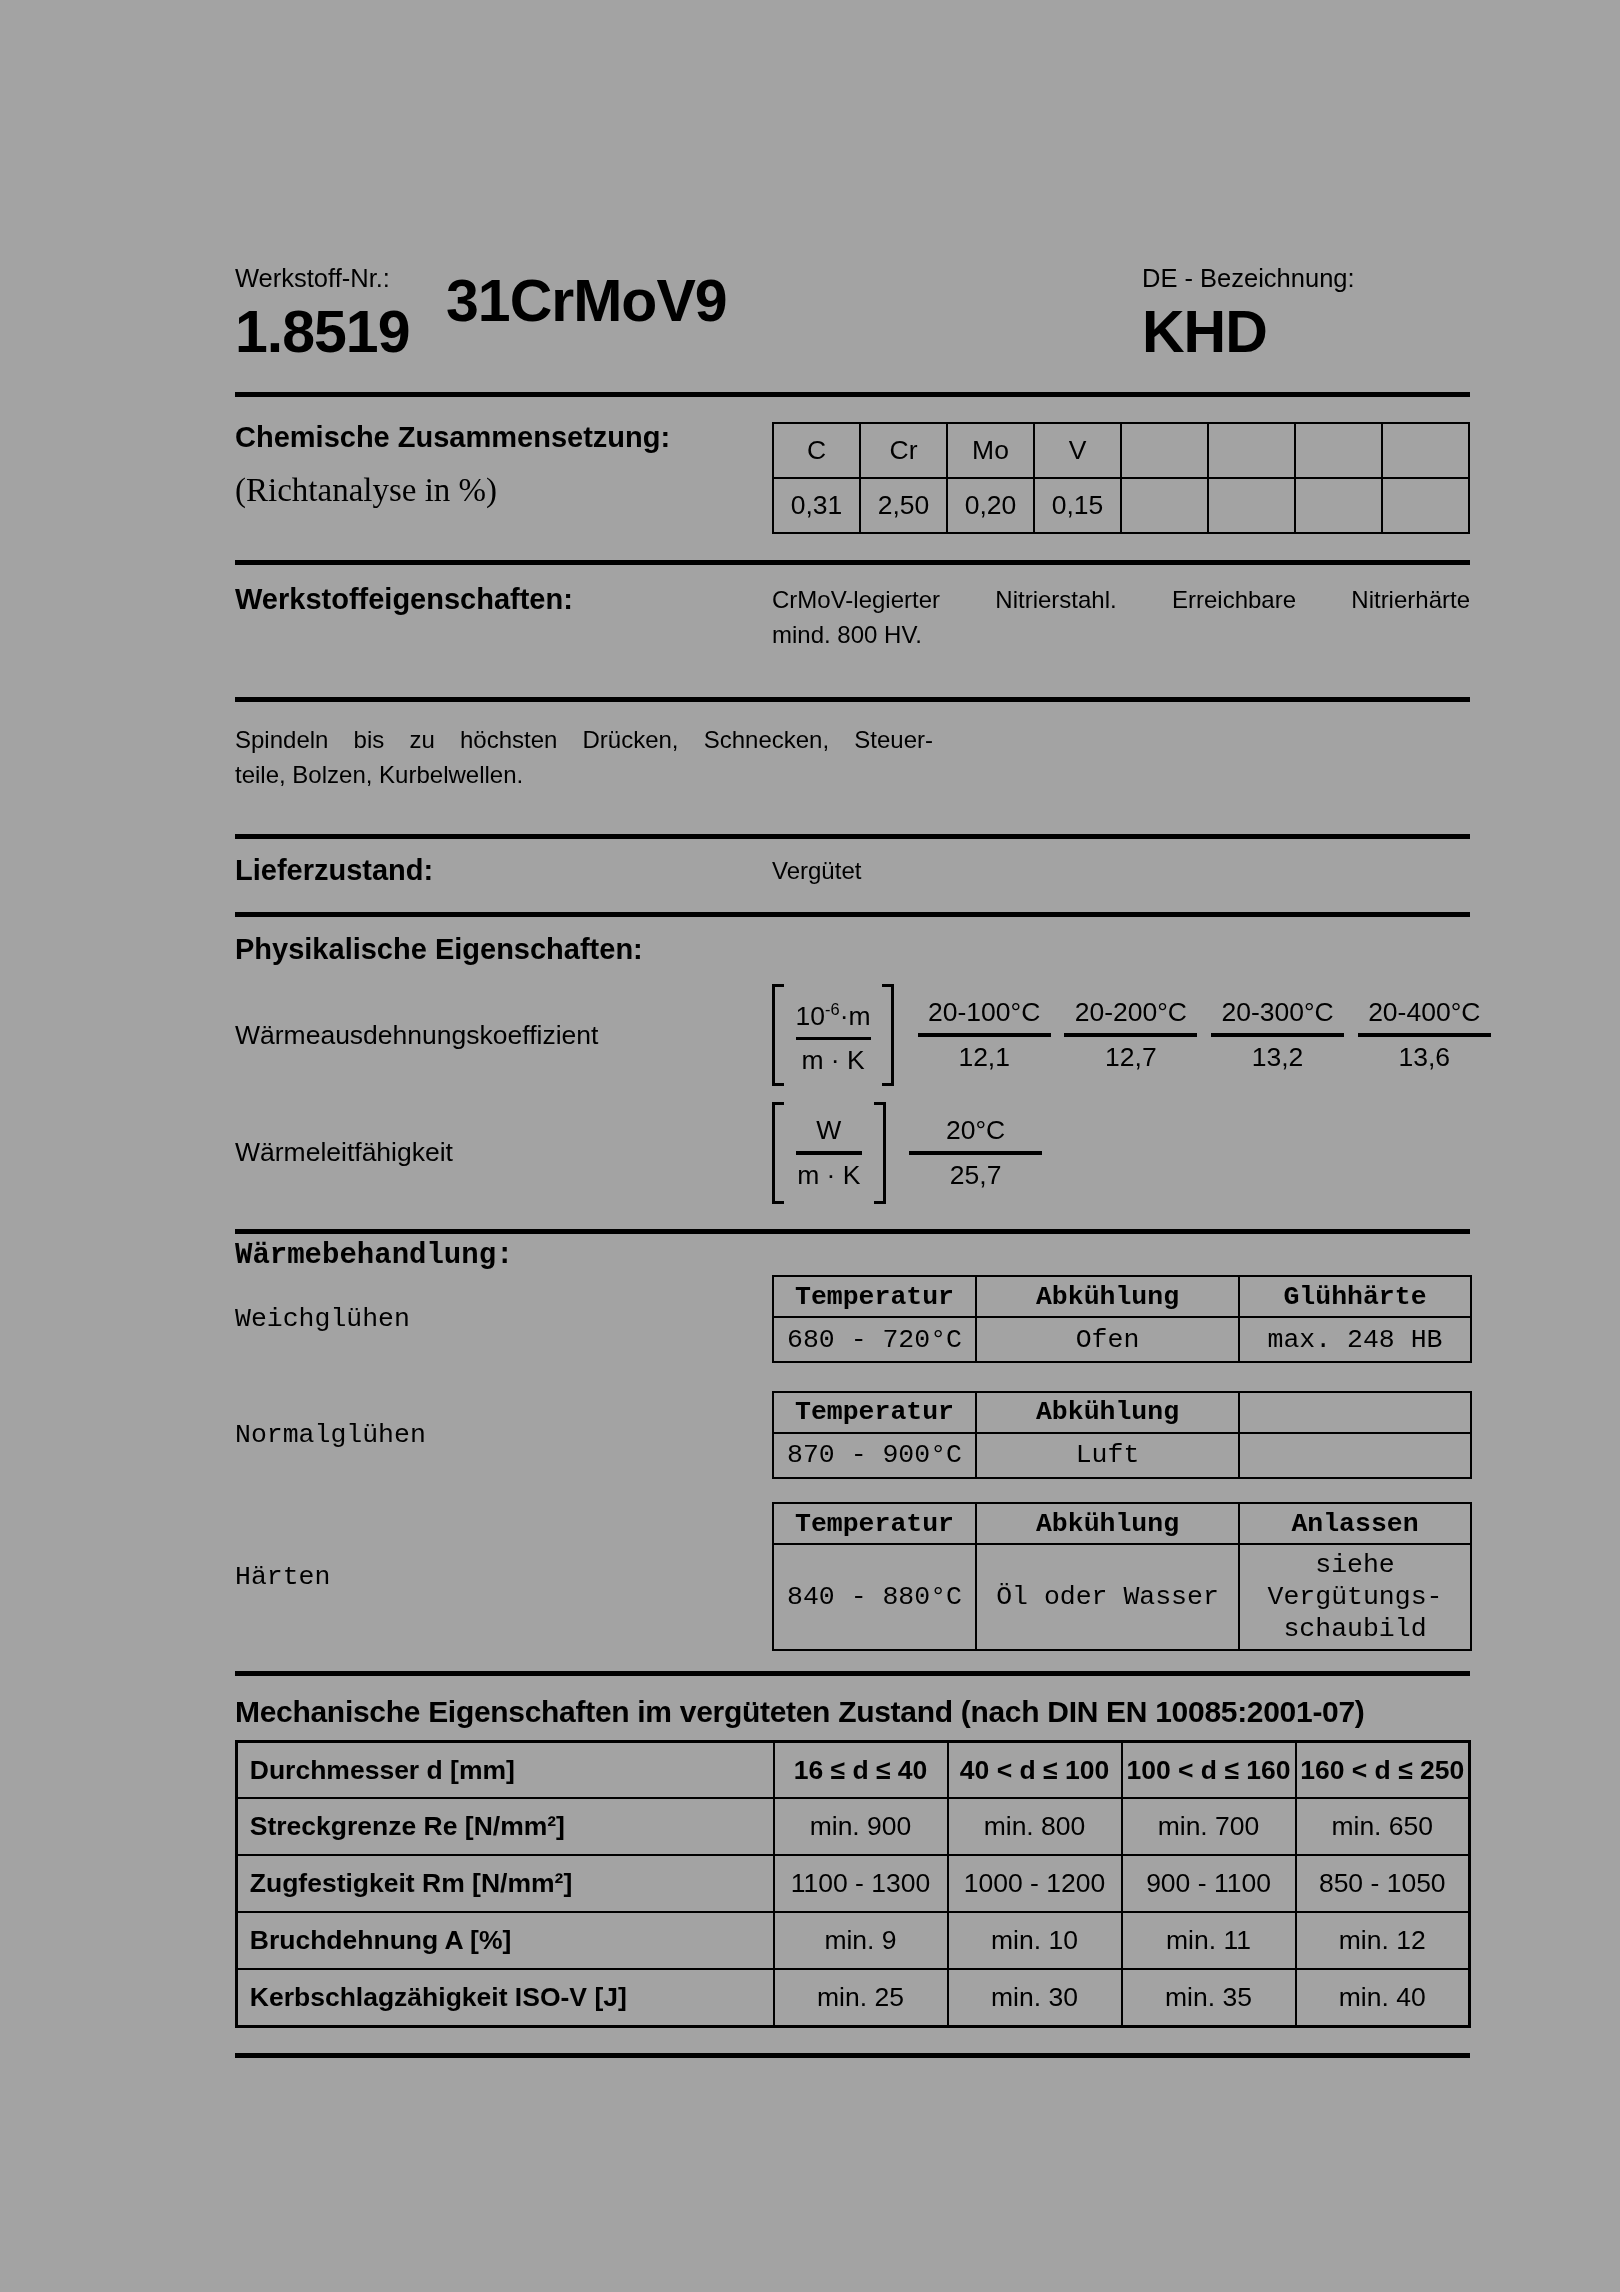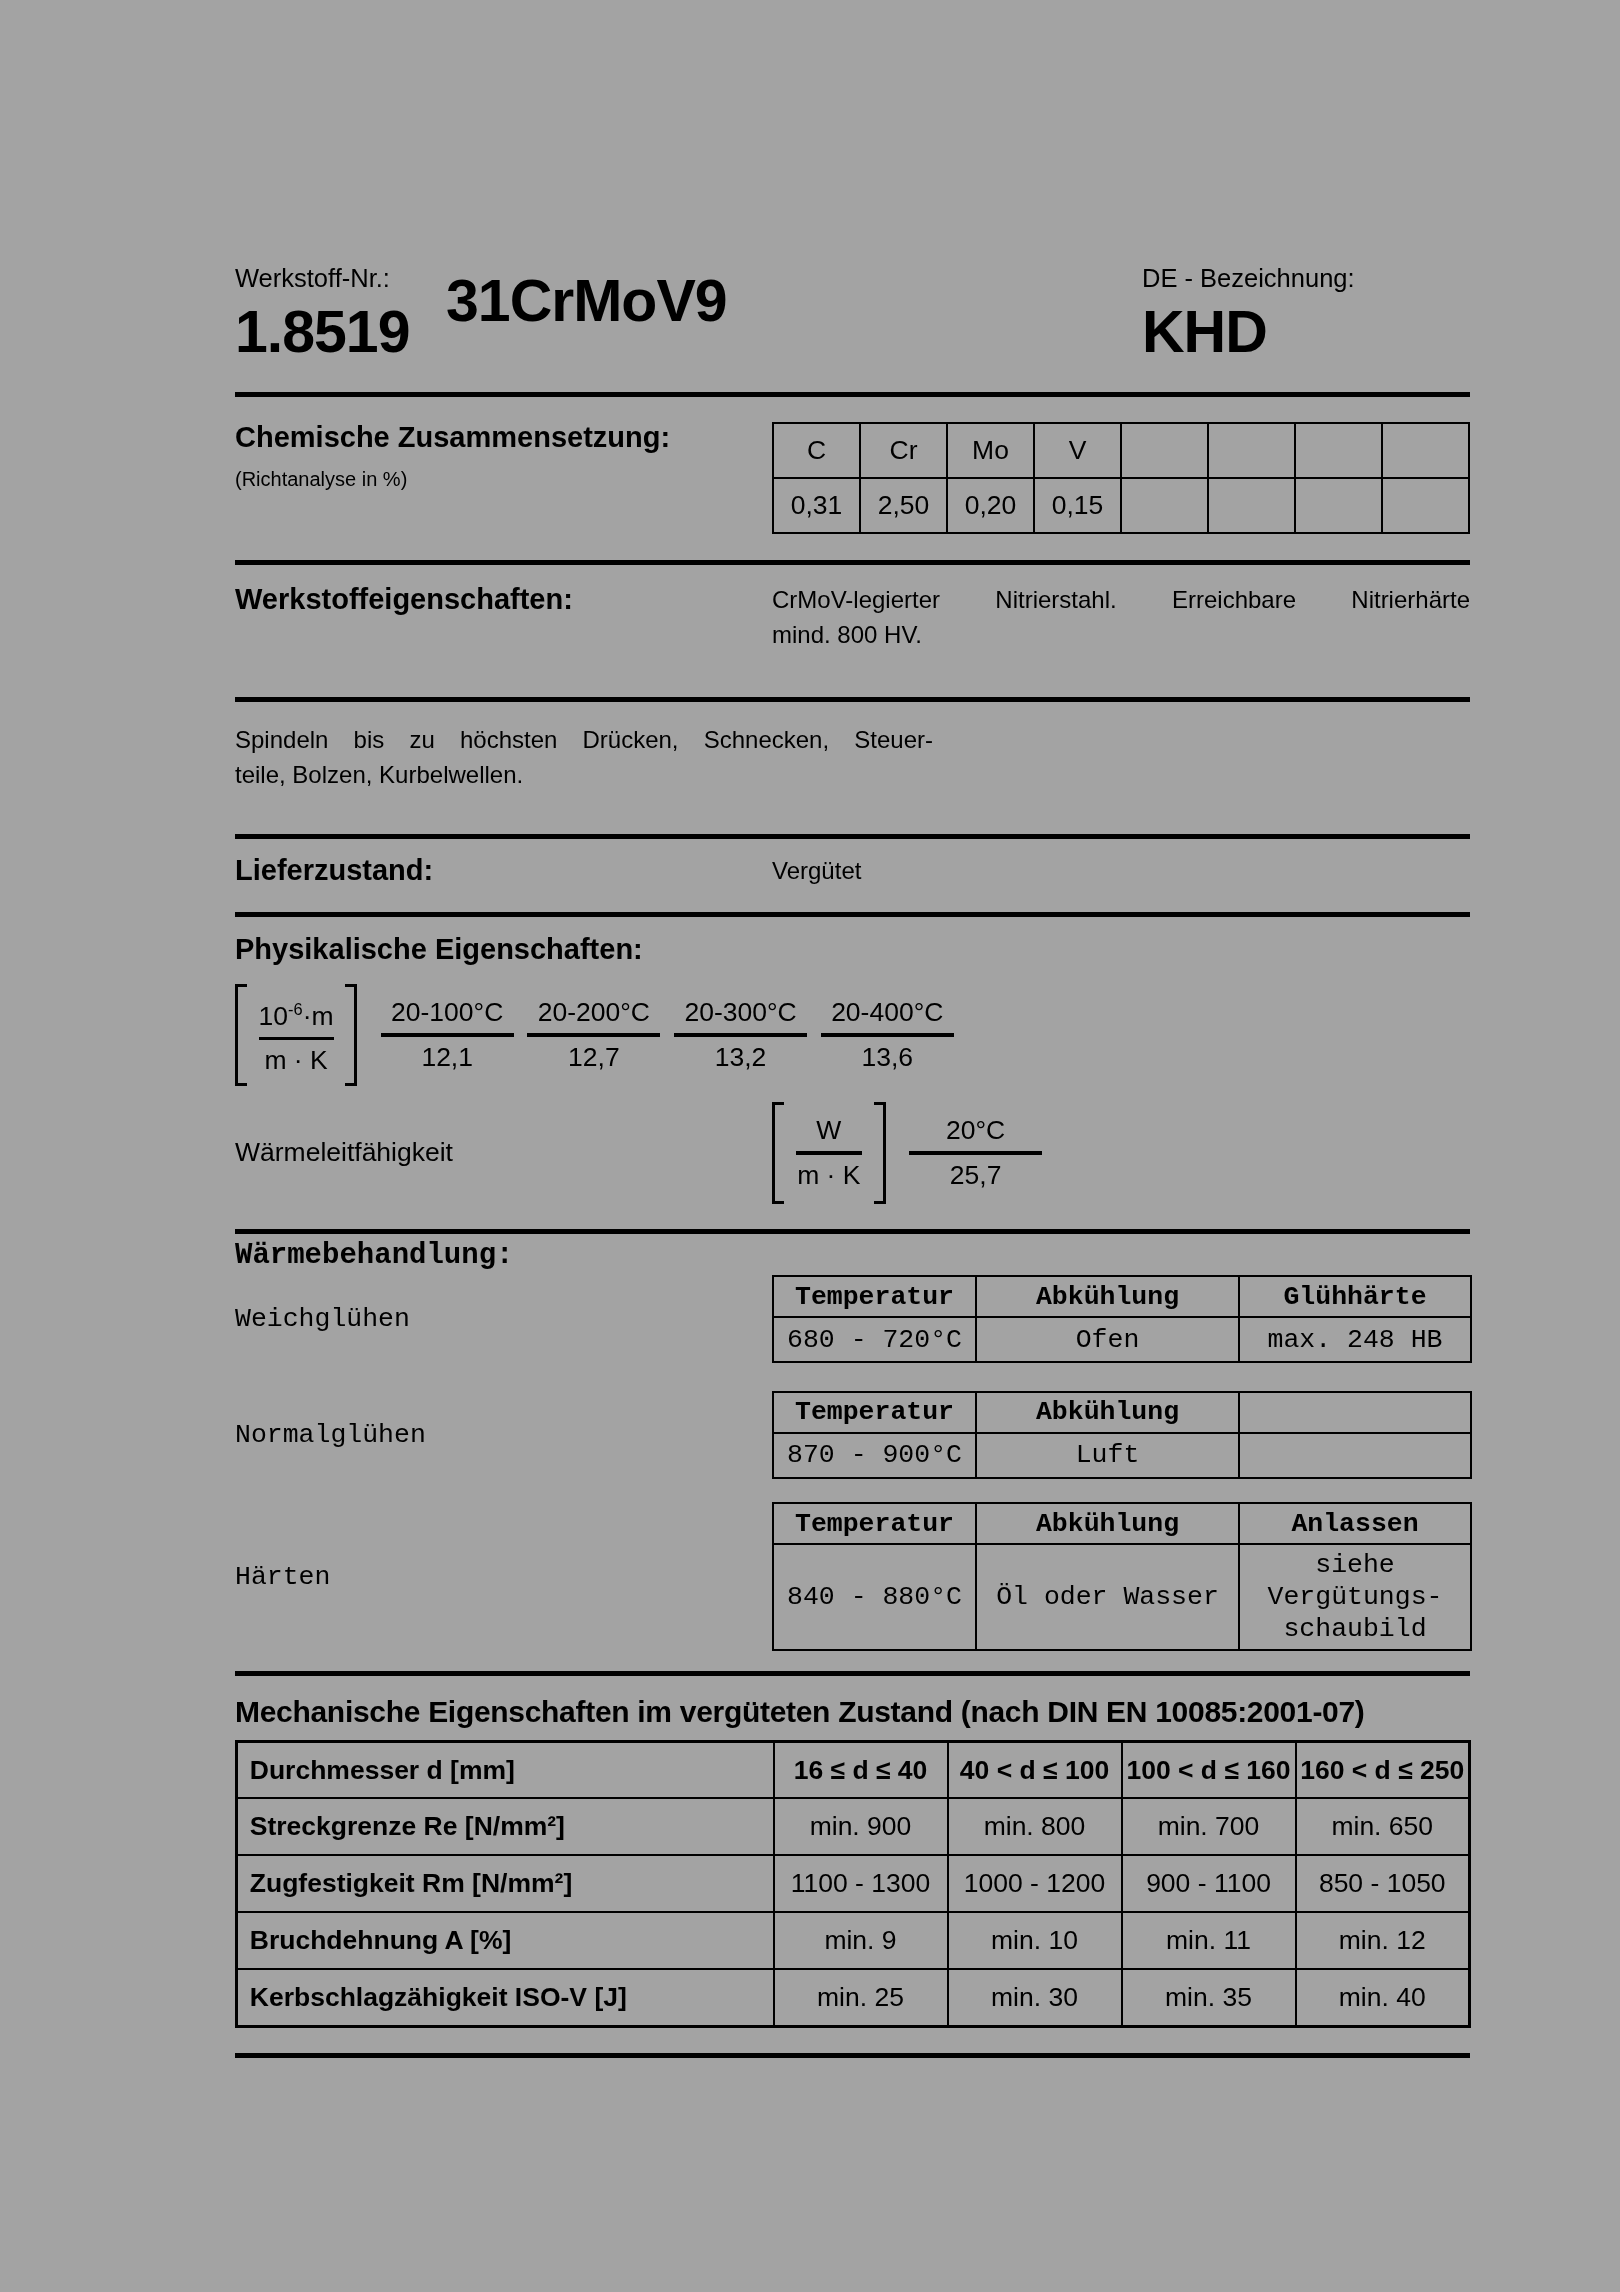--- a/index.html
+++ b/index.html
@@ -21,21 +21,21 @@
   .id-col.c1 { width:211px; }
   .id-col.c2 { width:696px; }
   .id-col.c3 { width:328px; }
   .id-label { font-size:25.5px; line-height:31px; }
   .id-value { font-size:59px; font-weight:bold; line-height:65px; margin-top:5.9px; letter-spacing:-1px; }
 
   
   .sec { display:flex; }
   .sec-label { width:537px; flex-shrink:0; }
   .sec-title { font-size:29px; font-weight:bold; line-height:35px; }
-  .sec-sub   { font-size:20px; line-height:33px; margin-top:8px; }
+  .sec-sub   { font-size:33px; line-height:33px; margin-top:19px;font-family:Liberation Serif, serif; }
   .sec-body  { width:698px; font-size:24px; line-height:35px; }
   .jline { text-align:justify; text-align-last:justify; }
 
   
   .chem-table { border-collapse:collapse; width:698px; table-layout:fixed; margin-top:2px; }
   .chem-table th, .chem-table td {
     border:2px solid #000; height:55px; text-align:center;
     font-size:26.5px; font-weight:normal;
   }
   .chem-table { border:2.9px solid #000; }
@@ -158,20 +158,21 @@
       </div>
       <div class="sec-body">Vergütet</div>
     </div>
 
     <div class="hr" style="margin-top:23.5px;"></div>
 
     <div style="margin-top:14.7px;">
       <div class="phys-heading">Physikalische Eigenschaften:</div>
 
       <div class="prow" style="margin-top:17.6px;">
+        <div class="plabel">Wärmeausdehnungskoeffizient</div>
         <div class="pblock">
           <div class="unit">
             <span class="brk l"></span>
             <div class="ufrac">
               <div class="txt"><span>10</span><sup>-6</sup><span>·m</span></div>
               <div class="bar"></div>
               <div class="txt">m · K</div>
             </div>
             <span class="brk r"></span>
           </div>

